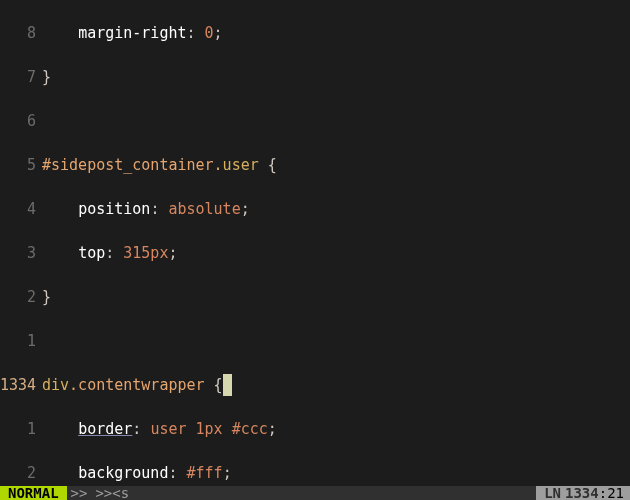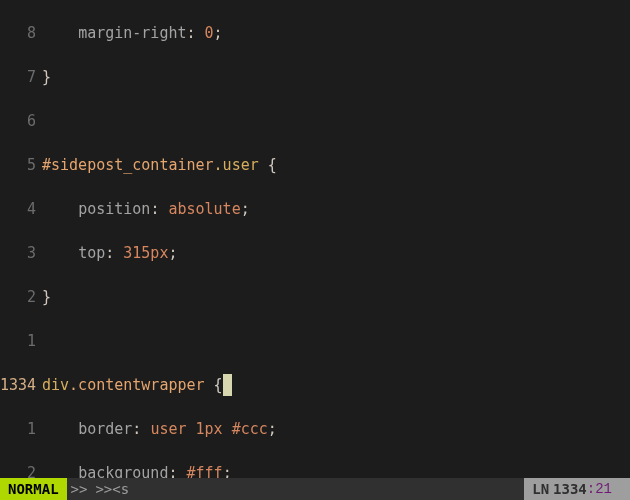--- a/index.html
+++ b/index.html
@@ -26,35 +26,35 @@
   padding-right: 6px;
   color: #6c6c6c;
   flex-shrink: 0;
 }
 .gutter.current {
   color: #d7af87;
   width: 42px;
 }
 .code { flex: 1; color: #d0c8c0; }
 .s-sel { color: #d7af5f; text-align: right; }
-.s-prop { color: #a3a3a3; }
+.s-prop { color: #ffffff; }
 .s-val { color: #d7875f; }
 .s-selpart { color: #e5a56f; text-align: right; }
 .s-punc { color: #d0c8c0; }
 .cursor {
   display: inline-block;
   width: 9px;
   background: #d7d7af;
   color: #1c1c1c;
 }
-.underline { text-decoration-color: #8787af; }
+.underline { text-decoration: underline; text-decoration-color: #8787af; }
 .statusbar {
   position: absolute;
   left: 0; right: 0; bottom: 0;
-  height: 22px;
+  height: 14px;
   background: #303030;
   display: flex;
   align-items: stretch;
   font-size: 14px;
 }
 .sb-mode {
   background: #afd700;
   color: #000;
   font-weight: bold;
   padding: 2px 8px;
@@ -67,21 +67,21 @@
 .sb-spacer { flex: 1; }
 .sb-pct { color: #9e9e9e; padding: 2px 6px; display: flex; align-items: center; }
 .sb-ln {
   background: #9e9e9e;
   color: #303030;
   font-weight: bold;
   padding: 2px 4px 2px 8px;
   display: flex; align-items: center;
 }
 .sb-lnnum { background: #9e9e9e; color: #303030; font-weight: bold; padding: 2px 0; display: flex; align-items: center; }
-.sb-col { color: #701a75; padding: 2px 18px 2px 0; background: #9e9e9e; display: flex; align-items: center; font-family: Liberation Mono, monospace; }
+.sb-col { color: #000000; padding: 2px 6px 2px 0; background: #9e9e9e; display: flex; align-items: center; }
 </style>
 </head>
 <body>
 
 <div class="editor">
 <div class="line"><div class="gutter">8</div><div class="code">    <span class="s-prop">margin-right</span><span class="s-punc">:</span> <span class="s-val">0</span><span class="s-punc">;</span></div></div>
 <div class="line"><div class="gutter">7</div><div class="code"><span class="s-punc">}</span></div></div>
 <div class="line"><div class="gutter">6</div><div class="code"></div></div>
 <div class="line"><div class="gutter">5</div><div class="code"><span class="s-selpart">#sidepost_container</span><span class="s-sel">.user</span> <span class="s-punc">{</span></div></div>
 <div class="line"><div class="gutter">4</div><div class="code">    <span class="s-prop">position</span><span class="s-punc">:</span> <span class="s-val">absolute</span><span class="s-punc">;</span></div></div>

